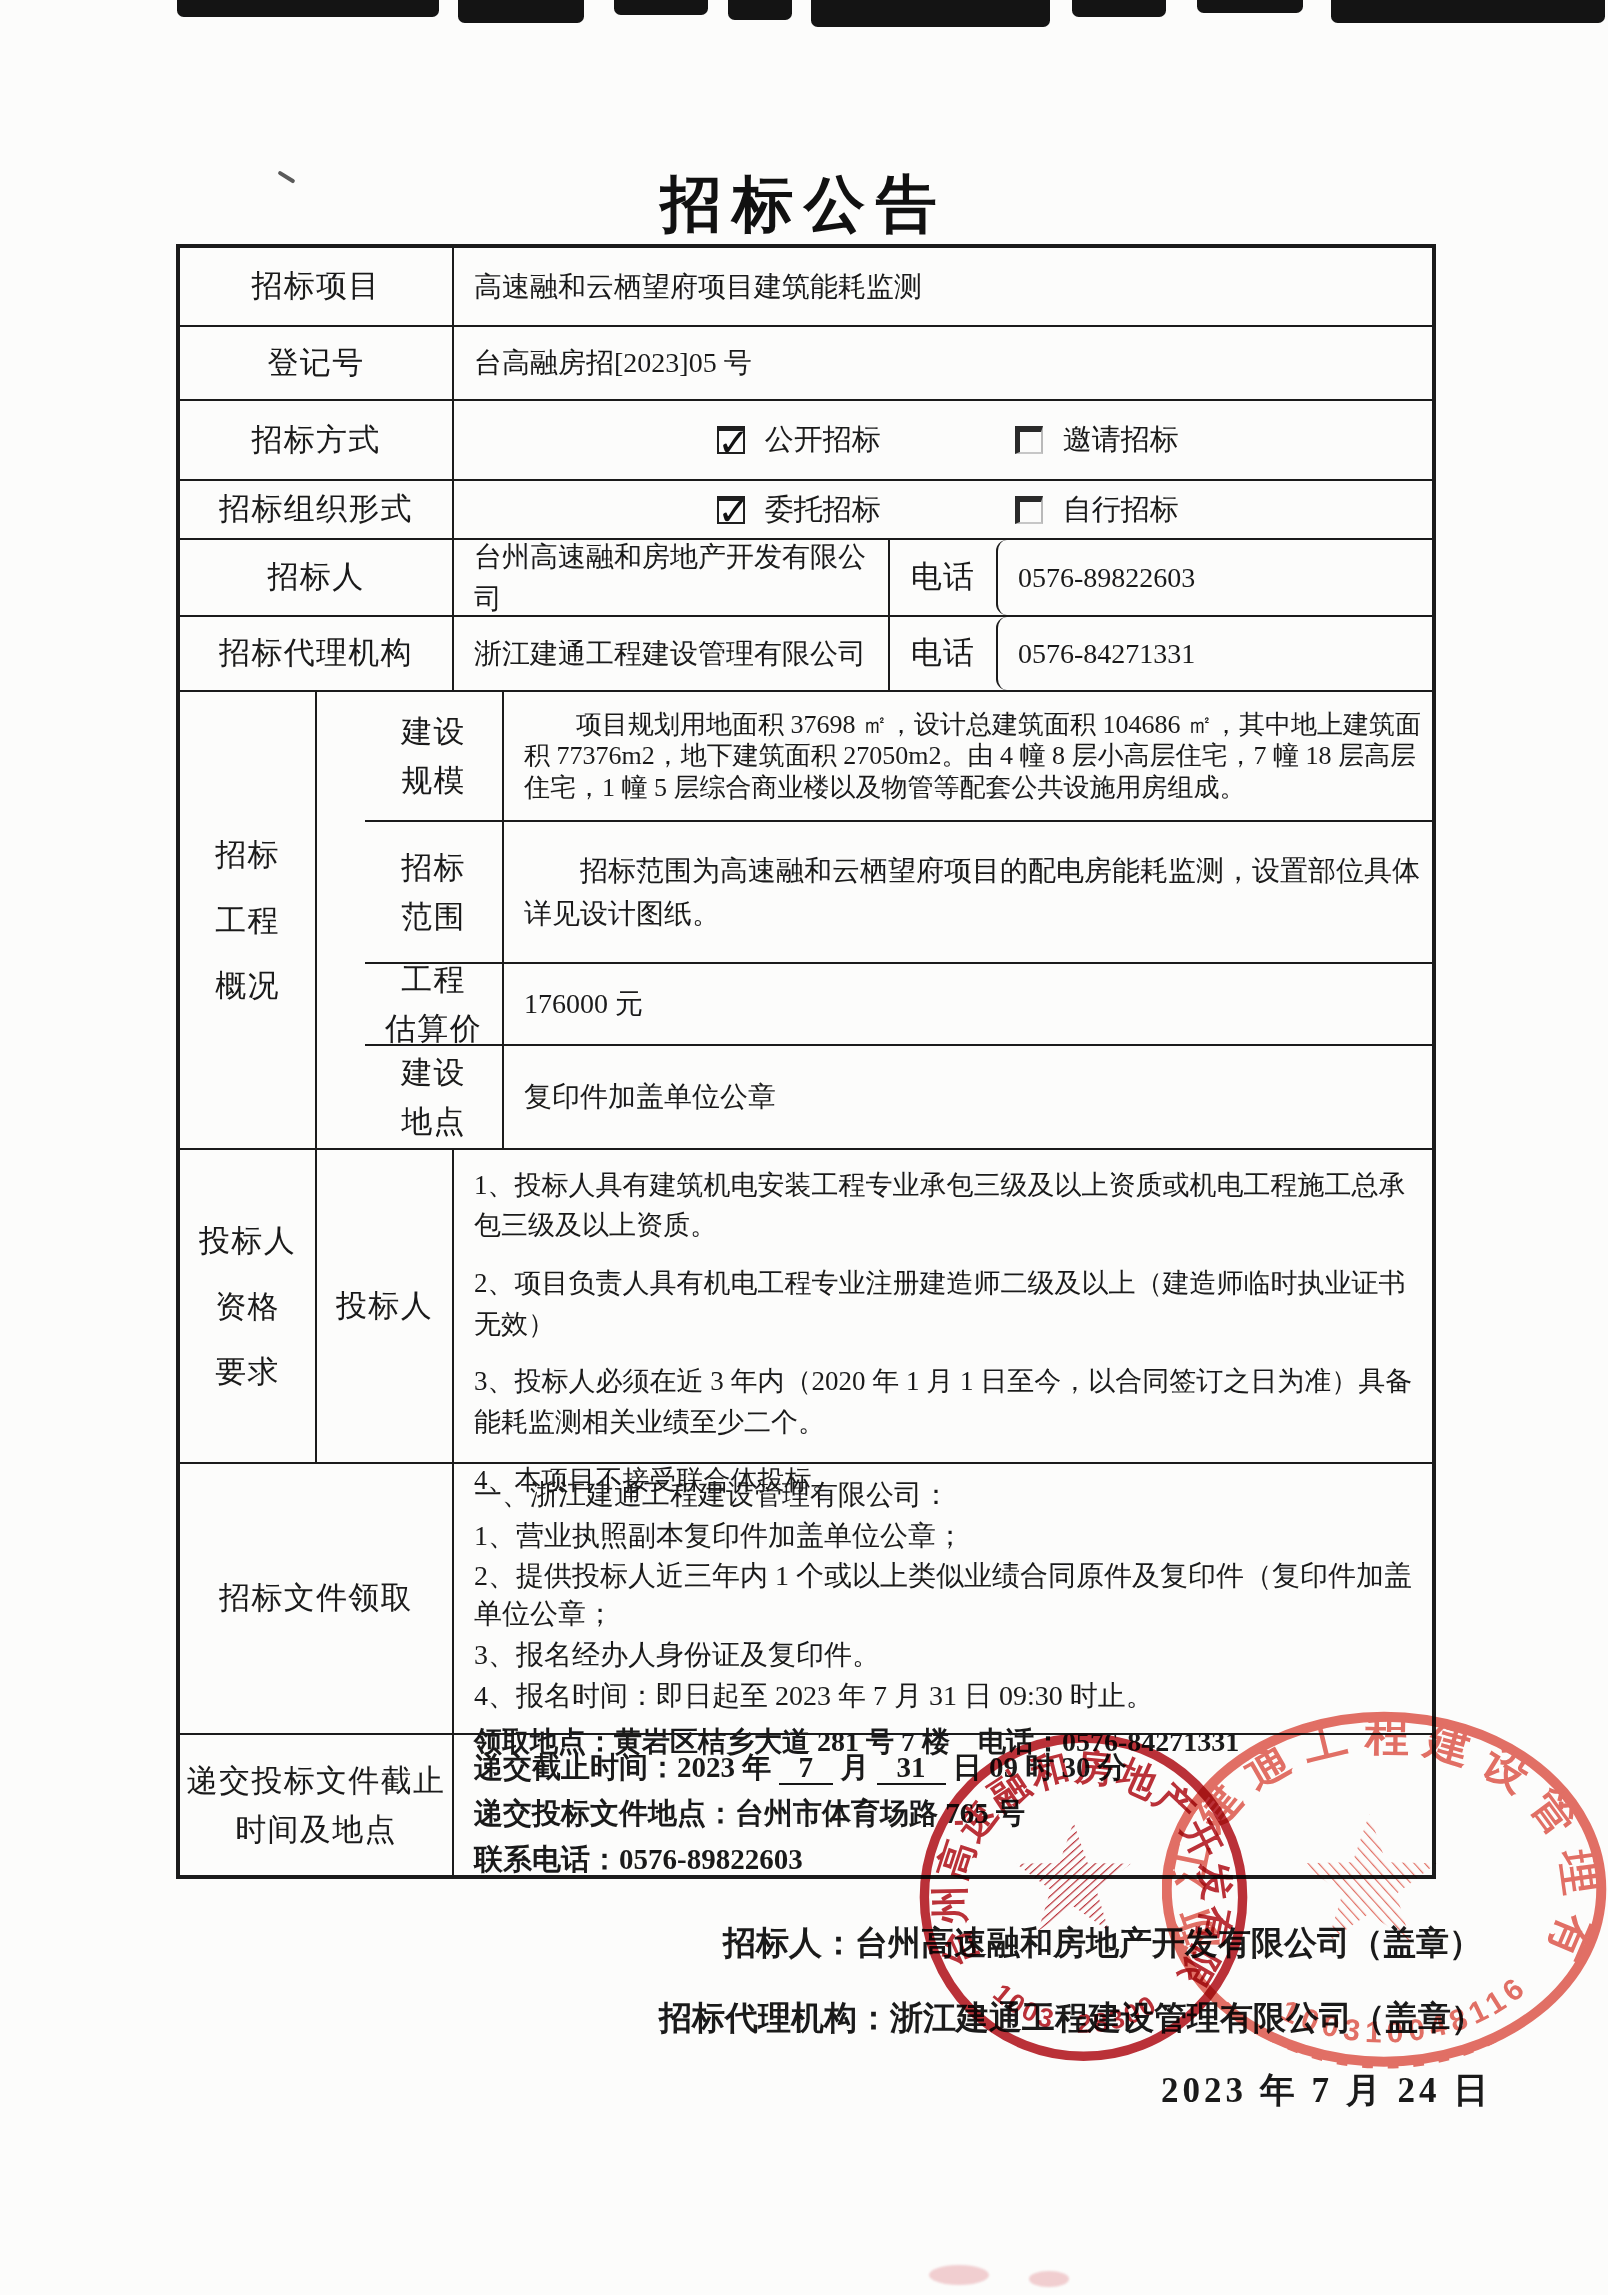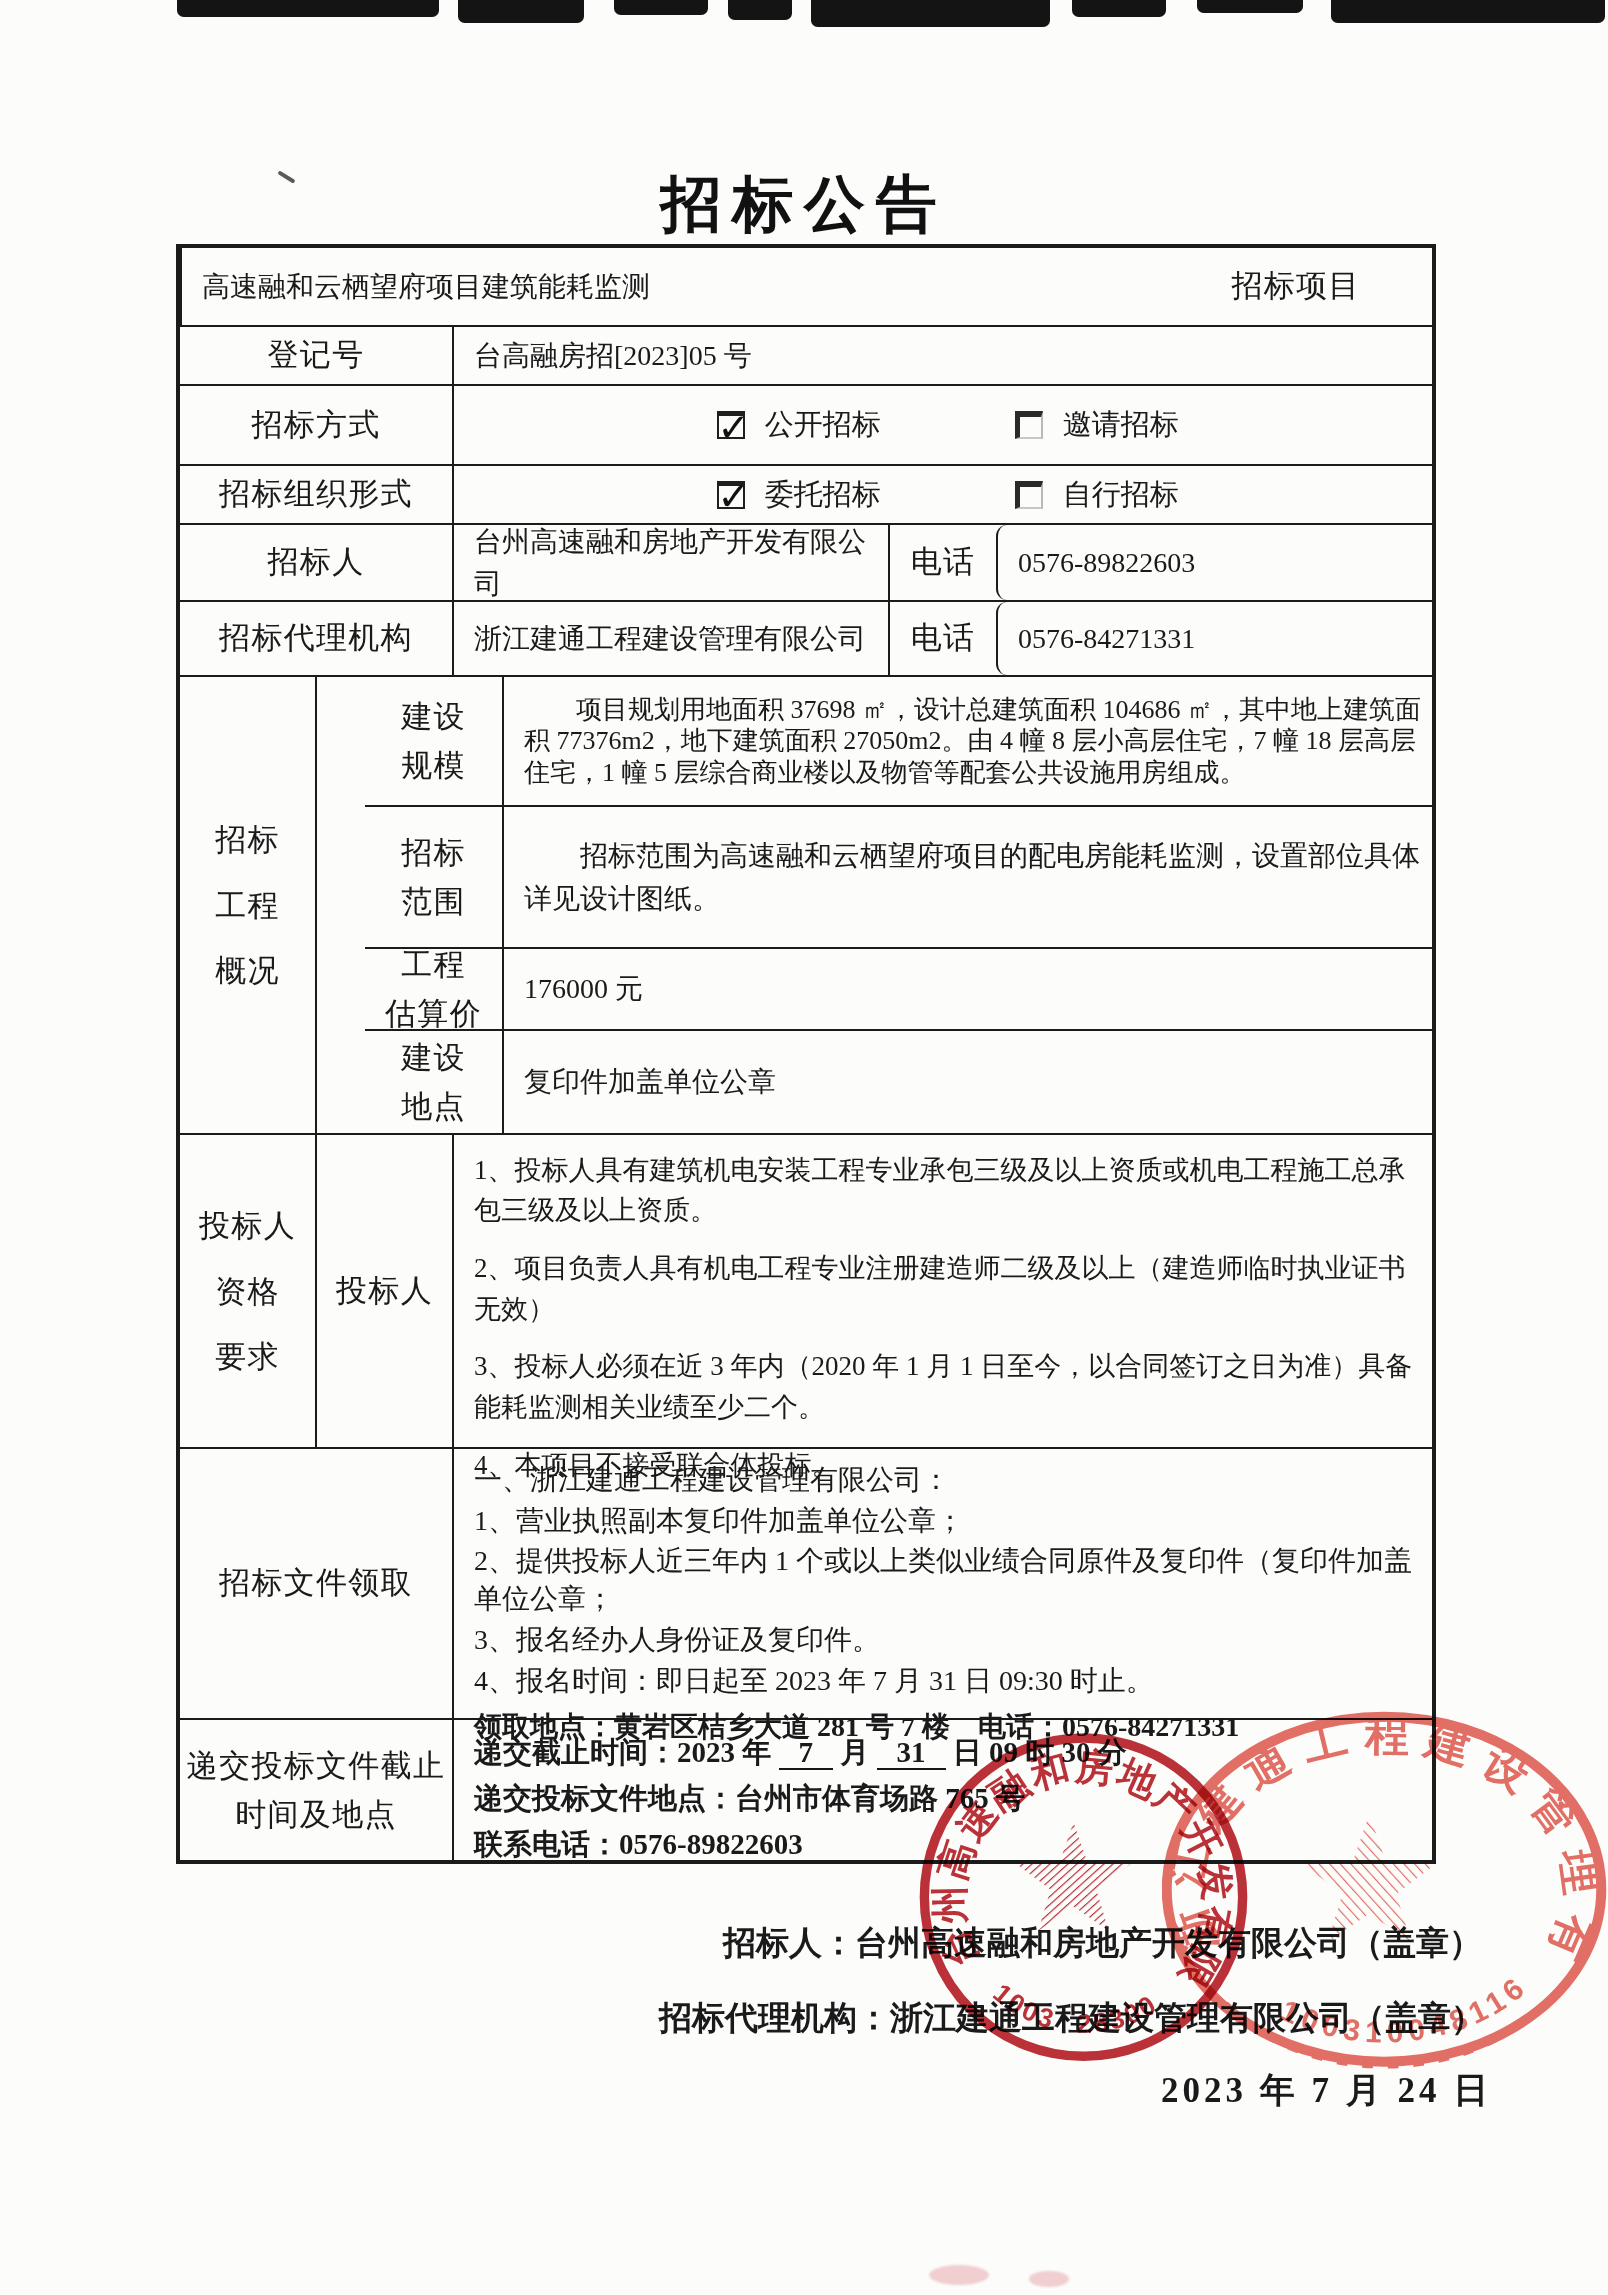--- a/index.html
+++ b/index.html
@@ -32,21 +32,21 @@
   .wOuter{width:135px;flex:none;}
   .wInner{width:137px;flex:none;}
   .wPhoneL{width:108px;flex:none;}
   .wPhoneV{width:204px;flex:none;border-radius:11px;}
   .cnt{flex:1;font-size:28px;line-height:1.5;padding:9.4px 10.7px 9.4px 20px;display:flex;flex-direction:column;justify-content:center;}
   .cnt.topalign{justify-content:flex-start;}
   .grp{flex:1;display:flex;flex-direction:column;padding-left:48px;}
   .srow{display:flex;border-top:2.7px solid #1b1b1b;box-sizing:border-box;flex:none;}
   .srow.first{border-top:none;}
   
-  .hr1{height:77px;}.hr2{height:59px;}.hr3{height:80px;}.hr4{height:59px;}
+  .hr1{height:77px;}.hr2{height:74px;}.hr3{height:80px;}.hr4{height:59px;}
   .hr5{height:77px;}.hr6{height:75px;}
   .hs7{height:128px;}.hs8{height:142px;}.hs9{height:82px;}.hs10{height:104px;}
   .hr11{height:314px;}.hr12{height:271px;}.hr13{height:142px;}
   .para{margin:0;text-indent:2em;}
   .scaleTxt{font-size:26px;line-height:1.2;}
   .scopeTxt{font-size:28px;line-height:1.55;}
   .qual{font-size:27px;line-height:1.5;}
   .qual p{margin:0 0 17.4px 0;}
   .qual p:last-child{margin-bottom:0;}
   .doc{font-size:28px;line-height:1.36;}
@@ -87,22 +87,22 @@
 <div class="smudge" style="left:1331px;width:274px;height:23px;"></div>
 <div class="speck" style="left:277px;top:175px;width:18.7px;height:4px;transform:rotate(32deg);"></div>
 <div class="pinkblob" style="left:929px;top:2265px;width:60px;height:20px;"></div>
 <div class="pinkblob" style="left:1029px;top:2271px;width:40px;height:16px;"></div>
 
 <h1 class="title">招标公告</h1>
 
 <div class="tbl">
 
   <div class="row first hr1">
+    <div class="cell nol lbl w1">招标项目</div>
     <div class="cell cnt">高速融和云栖望府项目建筑能耗监测</div>
-    <div class="cell nol lbl w1">招标项目</div>
   </div>
 
   <div class="row hr2">
     <div class="cell nol lbl w1">登记号</div>
     <div class="cell cnt">台高融房招[2023]05 号</div>
   </div>
 
   <div class="row hr3">
     <div class="cell nol lbl w1">招标方式</div>
     <div class="cell cnt optrow">

